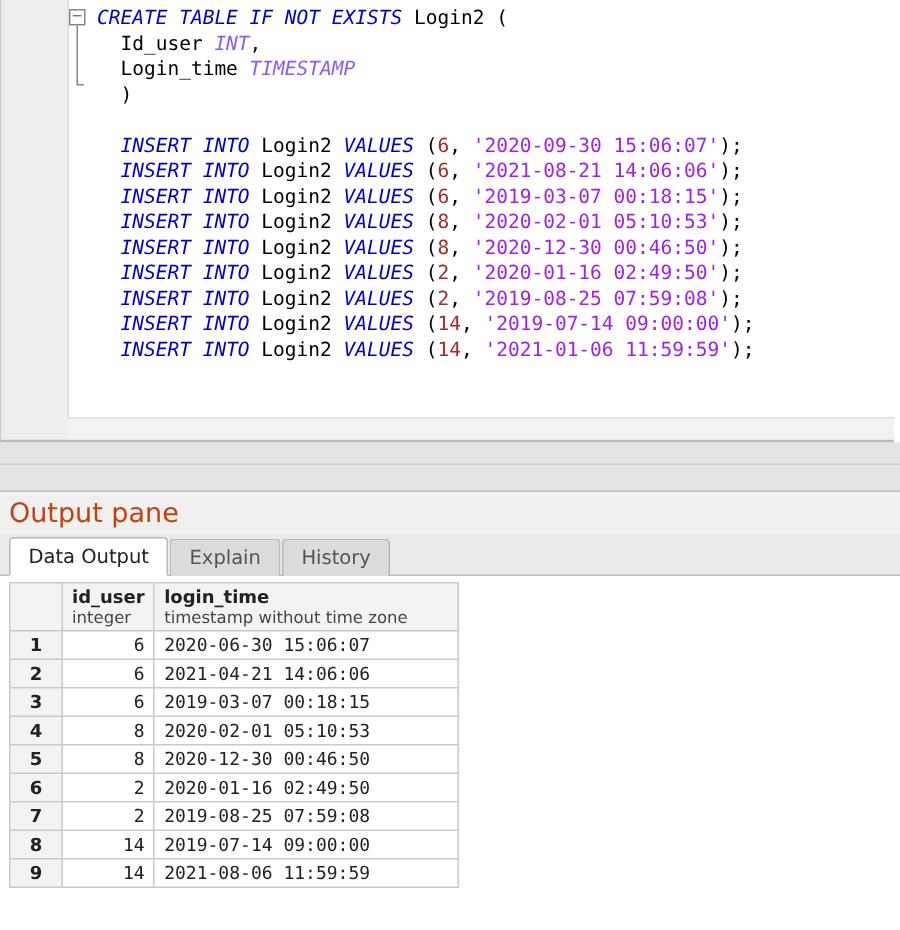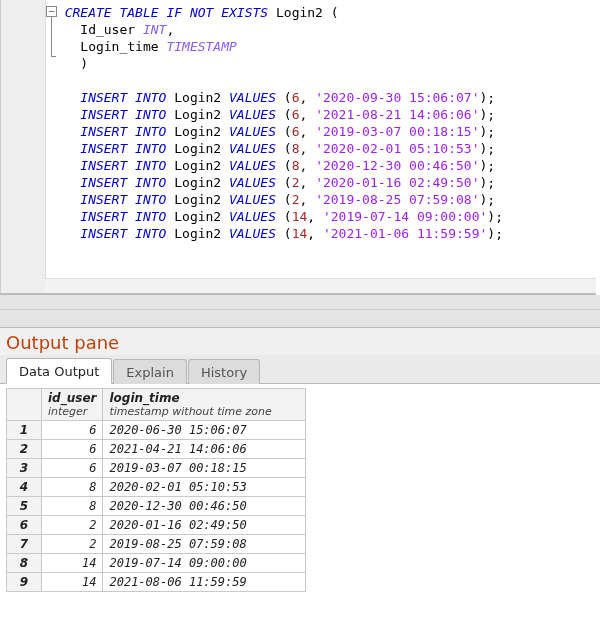--- a/index.html
+++ b/index.html
@@ -132,21 +132,20 @@
     cursor: pointer;
   }
   .tab.active {
     background: #fff;
     color: #222;
     border-bottom: 1px solid #fff;
   }
   .grid-wrap {
     padding: 4px 6px;
     background: #fff;
-    font-style: italic;
   }
   table.grid {
     border-collapse: collapse;
     font-family: "DejaVu Sans Mono", Consolas, monospace;
     font-size: 12px;
     color: #222;
   }
   table.grid th, table.grid td {
     border: 1px solid #c9c9c9;
     padding: 2px 6px;

